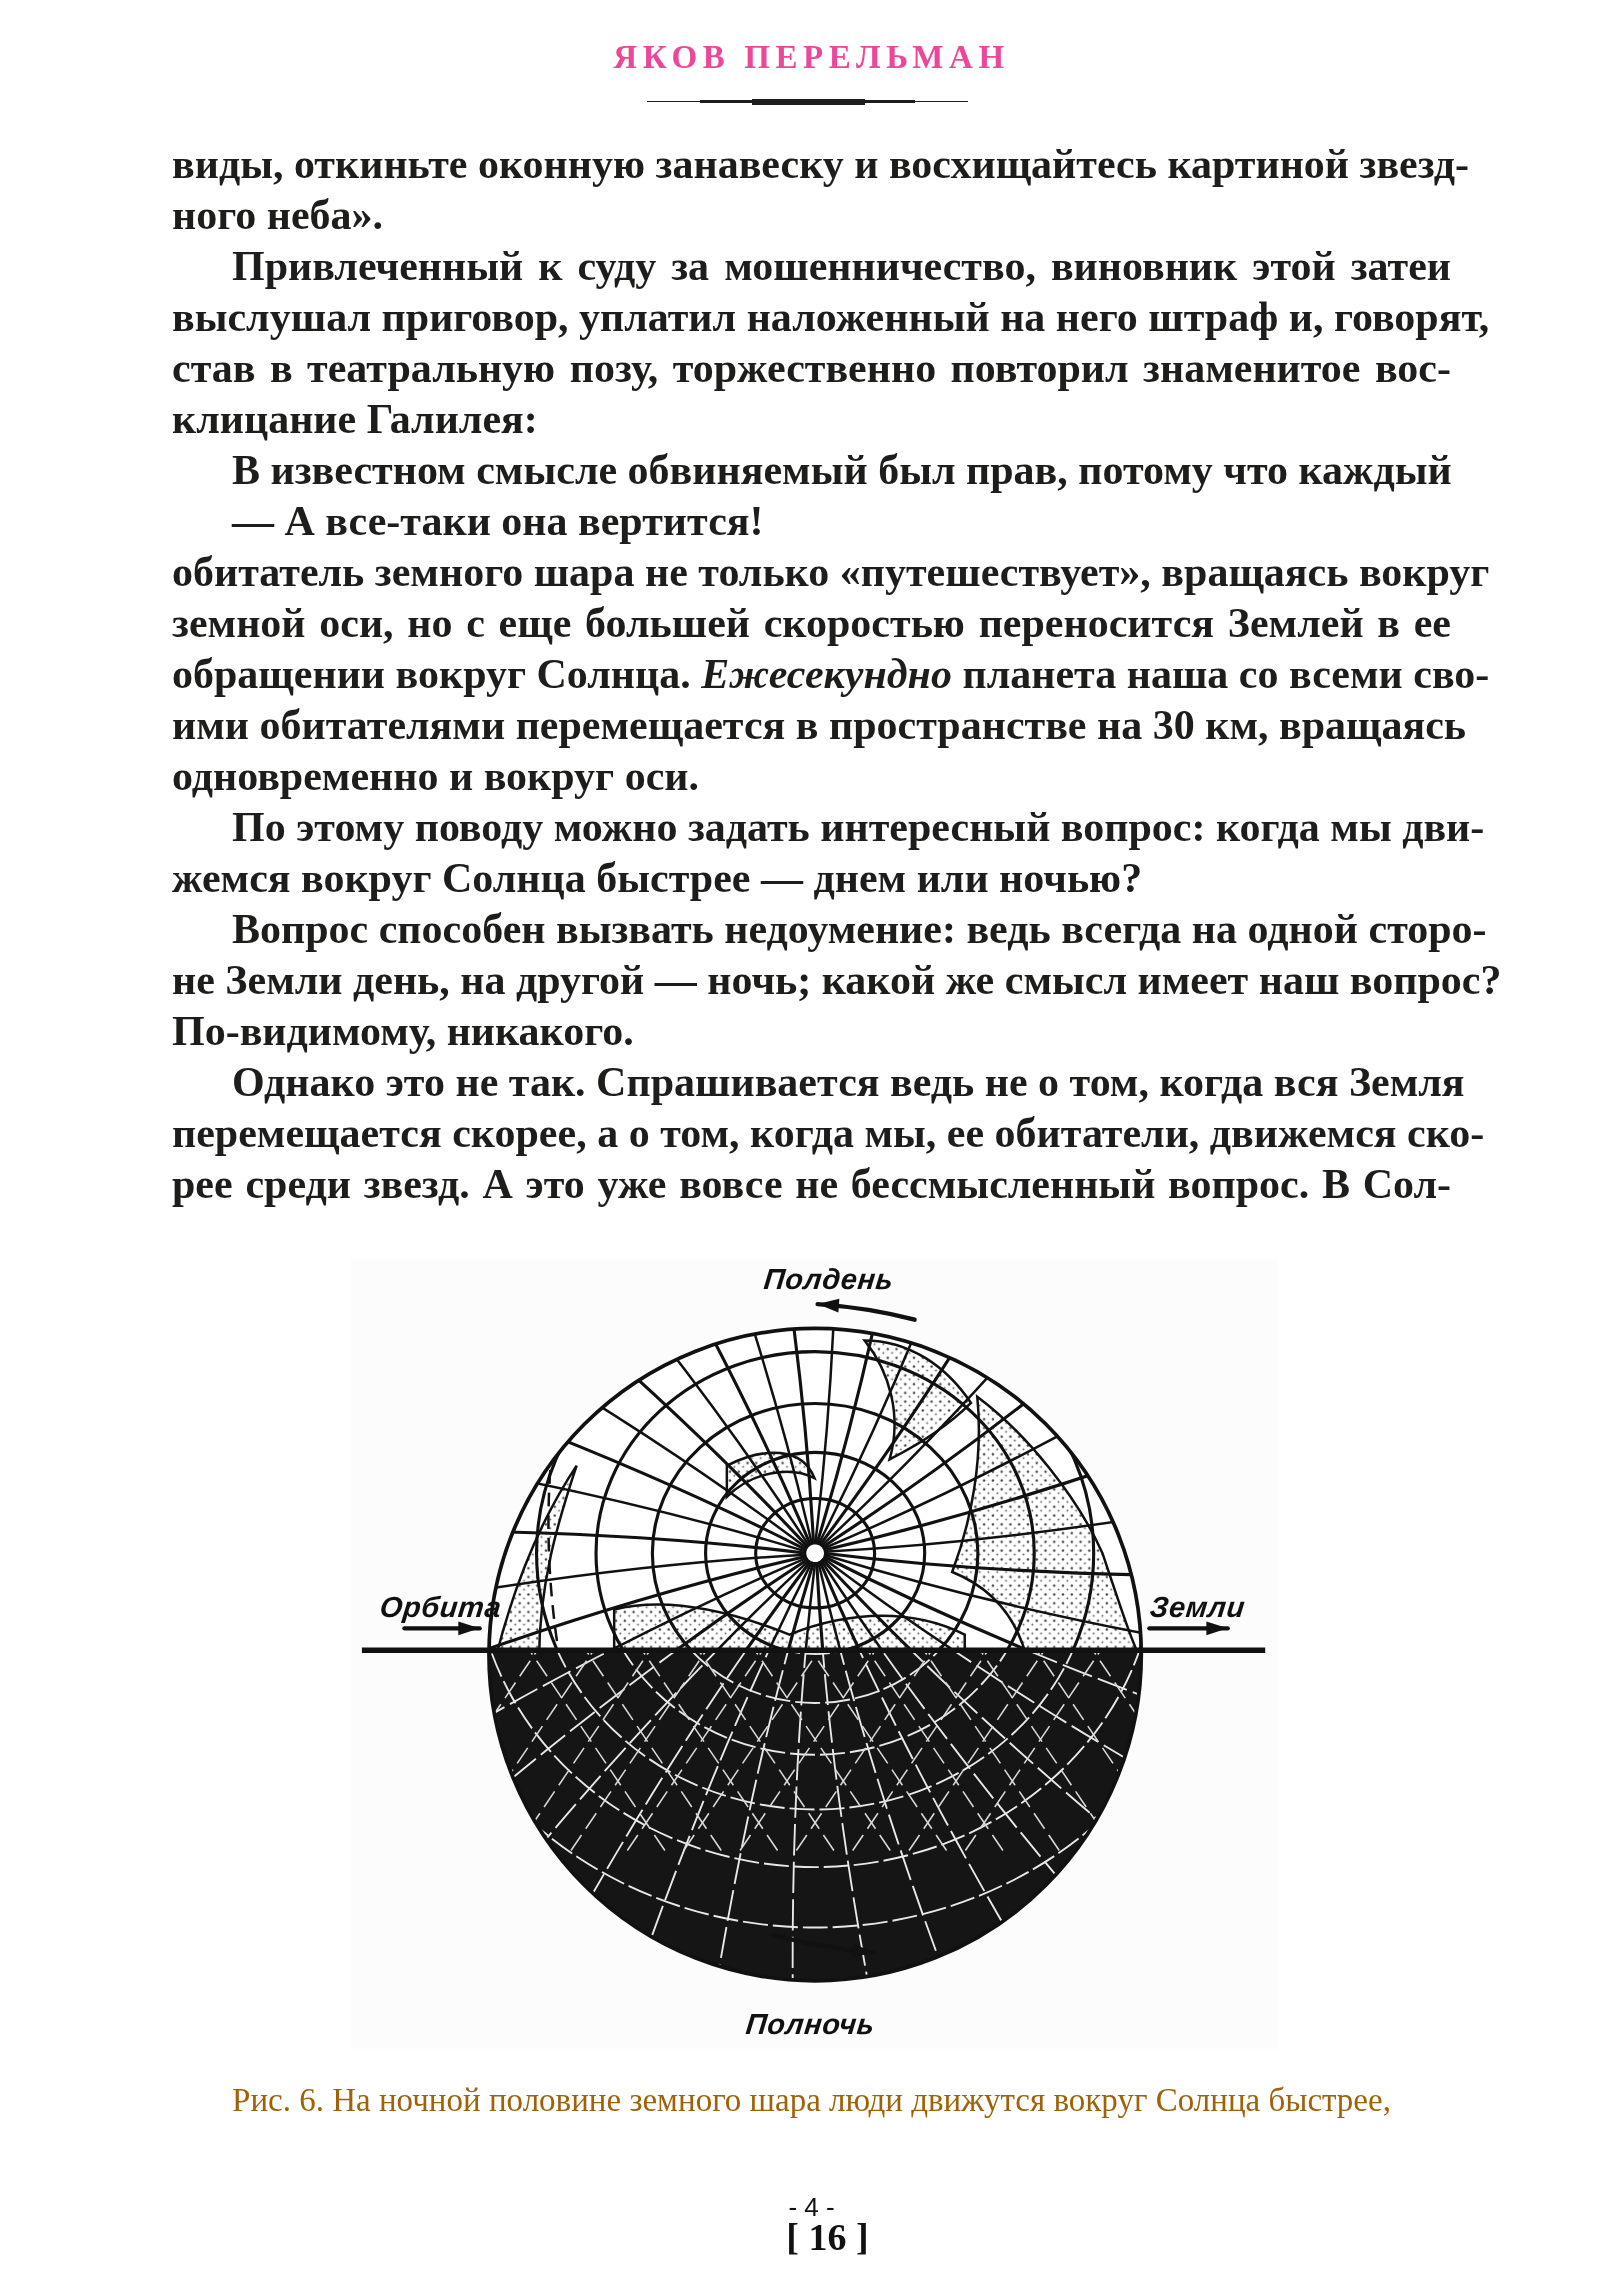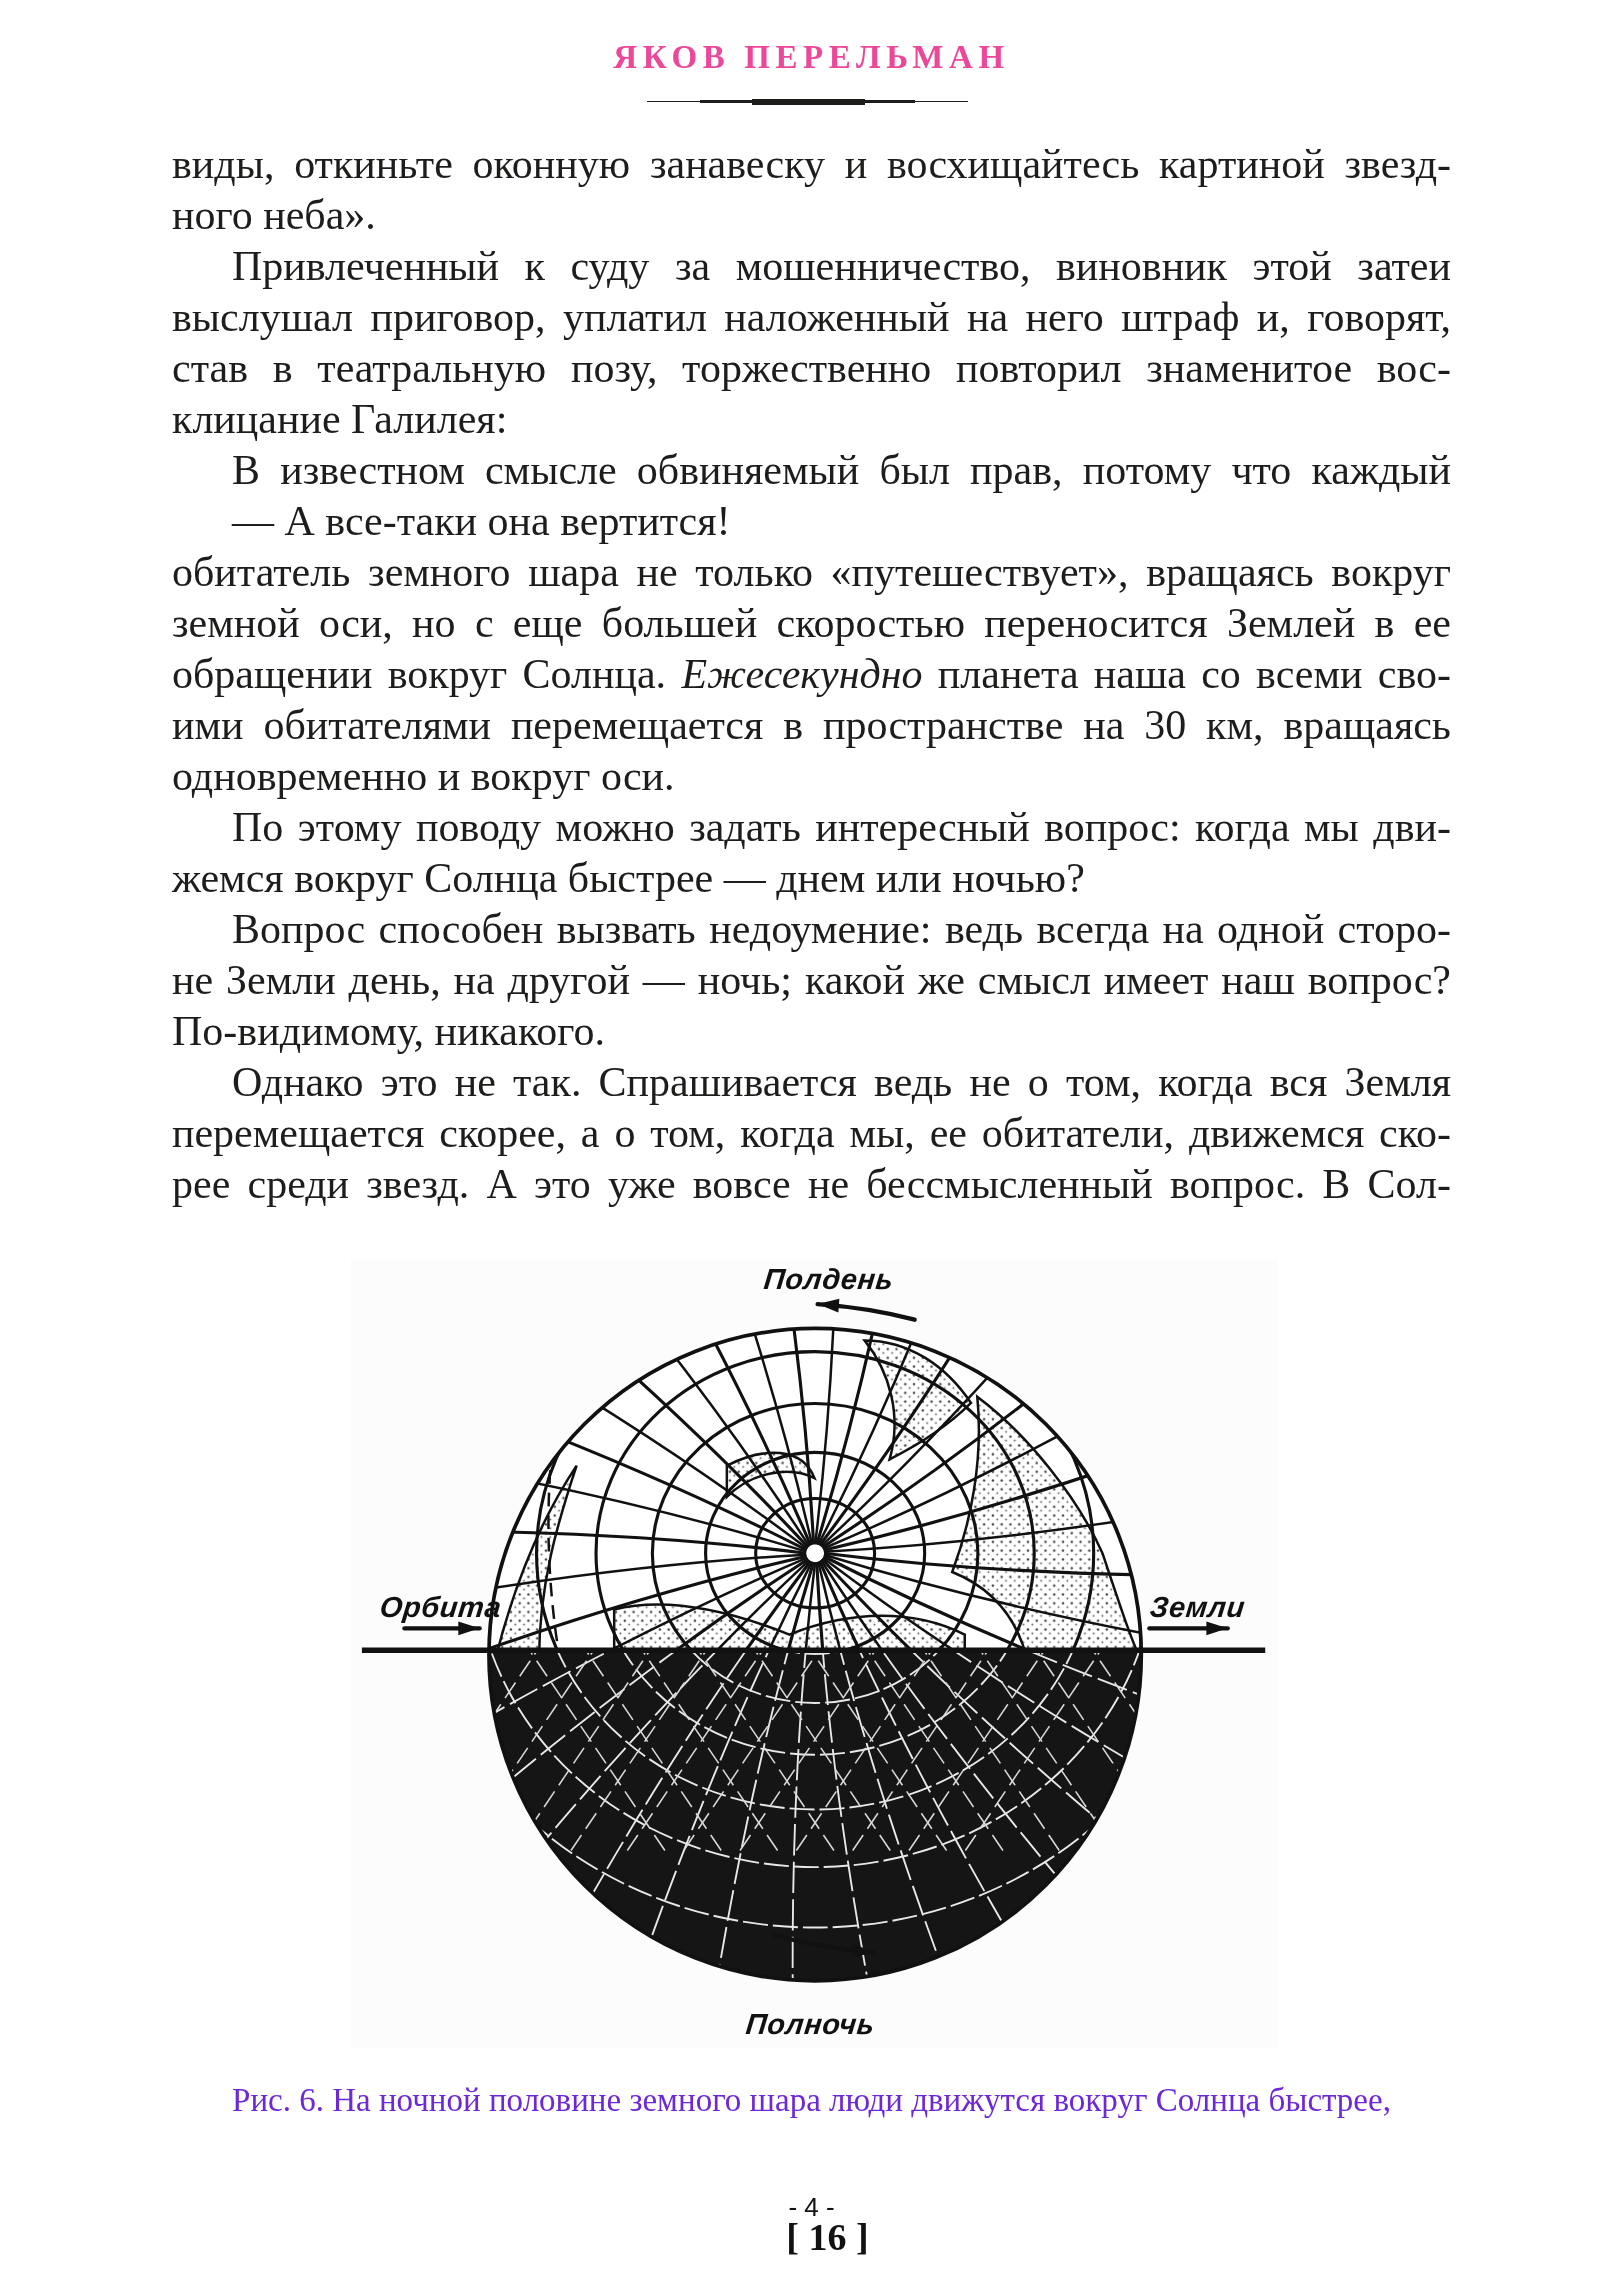--- a/index.html
+++ b/index.html
@@ -11,36 +11,37 @@
   }
   .head-rule { position: absolute; top: 99px; left: 0; width: 1623px; height: 6.3px; }
   .head-rule .thin { position: absolute; left: 647px; width: 321px; top: 1.9px; height: 1.3px; background: #1d1d1b; }
   .head-rule .mid { position: absolute; left: 700px; width: 215px; top: 0.6px; height: 3.8px; background: #1d1d1b; }
   .head-rule .thick { position: absolute; left: 752px; width: 113px; top: 0; height: 5.6px; background: #1d1d1b; }
 
   .body-text {
     position: absolute; left: 172px; width: 1279px; top: 139px;
     font-family: "Liberation Serif", serif; font-size: 42px; line-height: 51px;
     color: #1d1d1b;
+    font-weight: bold;
   }
   .line { display: block; height: 51px; white-space: nowrap; text-align: justify; text-align-last: justify; }
   .line.last { text-align-last: left; }
   .line.indent { padding-left: 60px; }
   .em { font-style: italic; }
 
   .figure { position: absolute; left: 351px; top: 1259px; width: 927px; height: 790px; background: #fcfcfc; }
   .figure svg { position: absolute; left: 0; top: 0; }
   .fig-label {
     position: absolute; font-family: "Liberation Sans", sans-serif; font-style: italic; font-weight: bold;
     font-size: 29px; line-height: 31px; color: #111; transform: skewX(-6deg); letter-spacing: 0.6px;
   }
 
   .caption {
     position: absolute; left: 169px; width: 1285px; top: 2081px; text-align: center;
-    font-family: "Liberation Serif", serif; font-size: 33px; line-height: 39px; color: #6d28d9;
+    font-family: "Liberation Serif", serif; font-size: 33px; line-height: 39px; color: #a16207;
   }
   .page-num-small {
     position: absolute; left: 0; width: 1623px; top: 2192px; text-align: center;
     font-family: "Liberation Sans", sans-serif; font-size: 26px; line-height: 30px; color: #111;
   }
   .page-num-big {
     position: absolute; left: 16px; width: 1623px; top: 2217px; text-align: center;
     font-family: "Liberation Serif", serif; font-weight: bold; font-size: 38px; line-height: 41px; color: #111;
   }
 </style>

